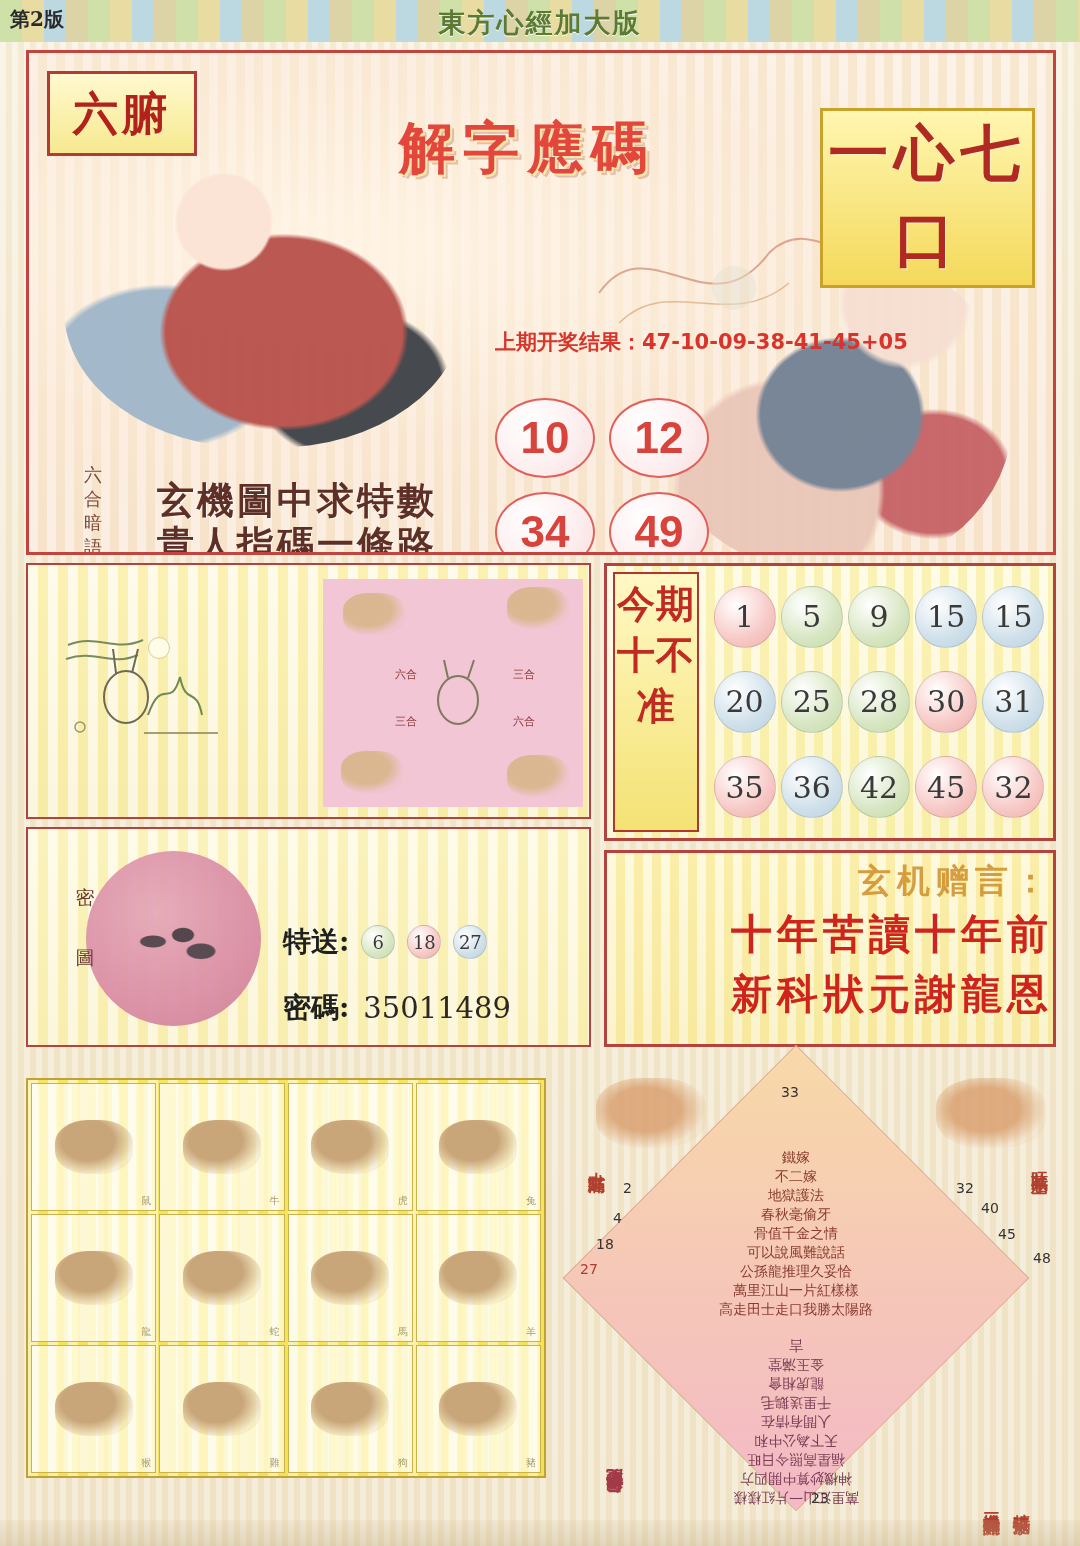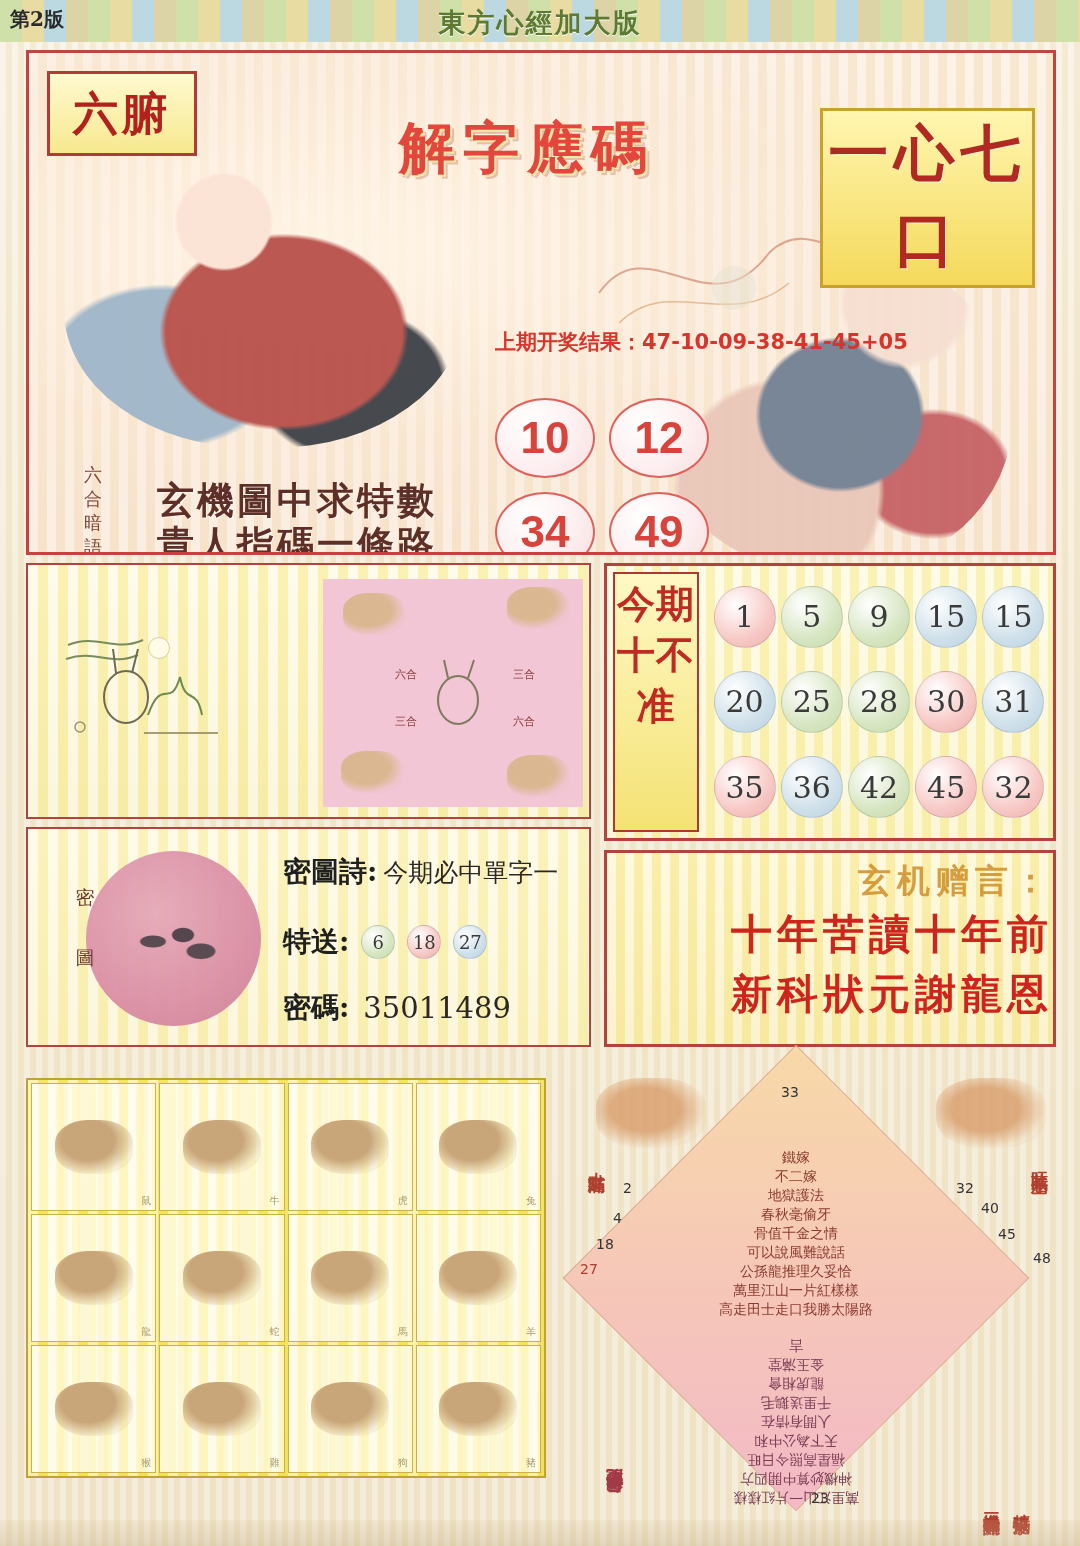--- a/index.html
+++ b/index.html
@@ -405,24 +405,20 @@
     <div class="nball nb-red">45</div>
     <div class="nball nb-red">32</div>
   </div>
 </div>
 
 <div id="mitu" class="panel">
   <div class="seal"></div>
   <div class="seal-mark"></div>
   <div class="vert-label">密圖</div>
 
-  <div class="row" id="r1">
-    <span class="k">密圖詩:</span>
-    <span class="v">今期必中單字一</span>
-  </div>
 
   <div class="row" id="r2">
     <span class="k">特送:</span>
     <span class="sball nb-green">6</span>
     <span class="sball nb-red">18</span>
     <span class="sball nb-blue">27</span>
   </div>
 
   <div class="row" id="r3">
     <span class="k">密碼:</span>

